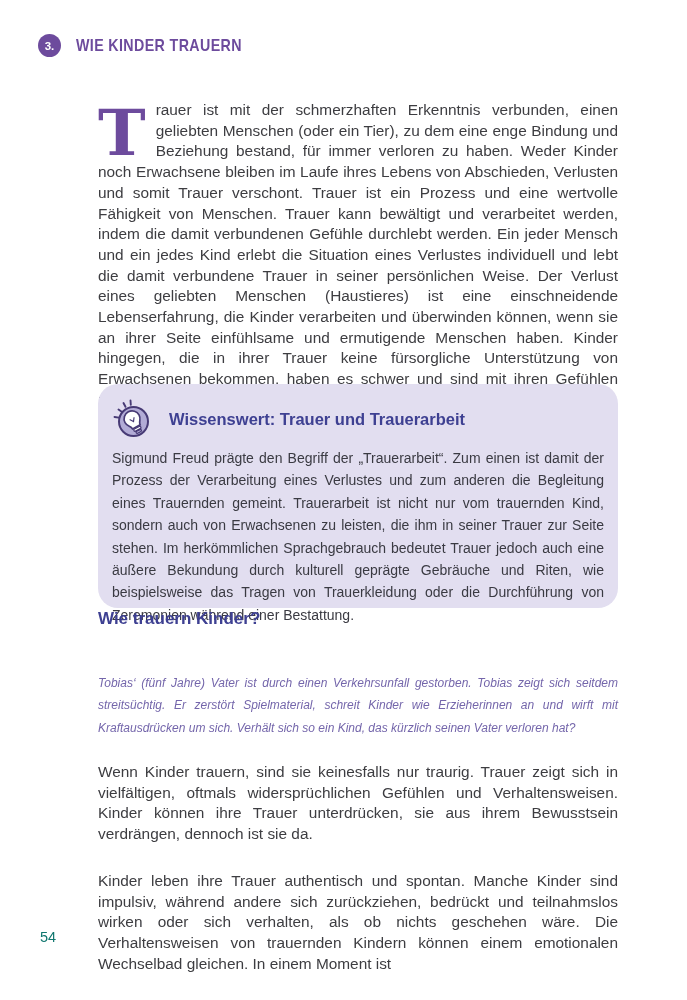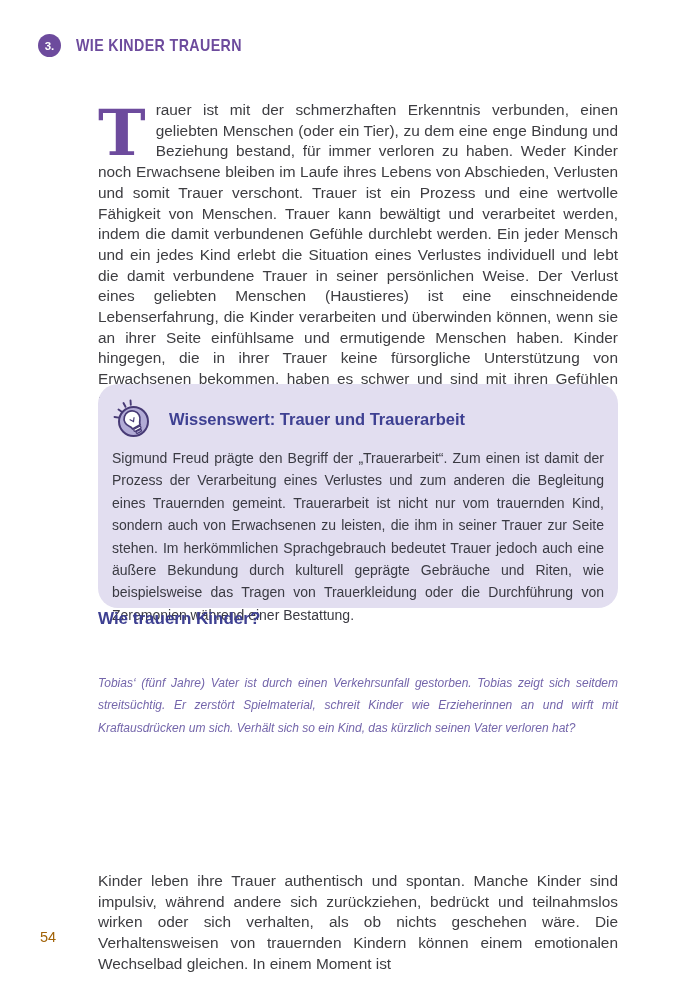--- a/index.html
+++ b/index.html
@@ -73,21 +73,21 @@
     font-style:italic;
     color:#7466ab;
     font-size:12px;line-height:22.4px;
     text-align:justify;
   }
   .para-2{top:762px;}
   .para-3{top:871px;}
   
   .page-number{
     position:absolute;left:40px;top:929px;
-    font-size:14.5px;color:#a16207;
+    font-size:14.5px;color:#0f766e;
   }
 </style>
 </head>
 <body>
 
 <div class="page">
 
   <div class="chapter-header">
     <div class="chapter-badge">
       <span>3.</span>
@@ -118,18 +118,19 @@
       </svg>
       <div class="infobox-title">Wissenswert: Trauer und Trauerarbeit</div>
     </div>
     <p class="infobox-body">Sigmund Freud prägte den Begriff der „Trauerarbeit“. Zum einen ist damit der Prozess der Verarbeitung eines Verlustes und zum anderen die Begleitung eines Trauernden gemeint. Trauerarbeit ist nicht nur vom trauernden Kind, sondern auch von Erwachsenen zu leisten, die ihm in seiner Trauer zur Seite stehen. Im herkömmlichen Sprachgebrauch bedeutet Trauer jedoch auch eine äußere Bekundung durch kulturell geprägte Gebräuche und Riten, wie beispielsweise das Tragen von Trauerkleidung oder die Durchführung von Zeremonien während einer Bestattung.</p>
   </div>
 
   <div class="col section-heading">Wie trauern Kinder?</div>
 
   <p class="col case-text">Tobias‘ (fünf Jahre) Vater ist durch einen Verkehrsunfall gestorben. Tobias zeigt sich seitdem streitsüchtig. Er zerstört Spielmaterial, schreit Kinder wie Erzieherinnen an und wirft mit Kraftausdrücken um sich. Verhält sich so ein Kind, das kürzlich seinen Vater verloren hat?</p>
 
+  <p class="col bodytext para-2">Wenn Kinder trauern, sind sie keinesfalls nur traurig. Trauer zeigt sich in vielfältigen, oftmals widersprüchlichen Gefühlen und Verhaltensweisen. Kinder können ihre Trauer unterdrücken, sie aus ihrem Bewusstsein verdrängen, dennoch ist sie da.</p>
 
   <p class="col bodytext para-3">Kinder leben ihre Trauer authentisch und spontan. Manche Kinder sind impulsiv, während andere sich zurückziehen, bedrückt und teilnahmslos wirken oder sich verhalten, als ob nichts geschehen wäre. Die Verhaltensweisen von trauernden Kindern können einem emotionalen Wechselbad gleichen. In einem Moment ist</p>
 
   <div class="page-number">54</div>
 
 </div>
 
 </body></html>

